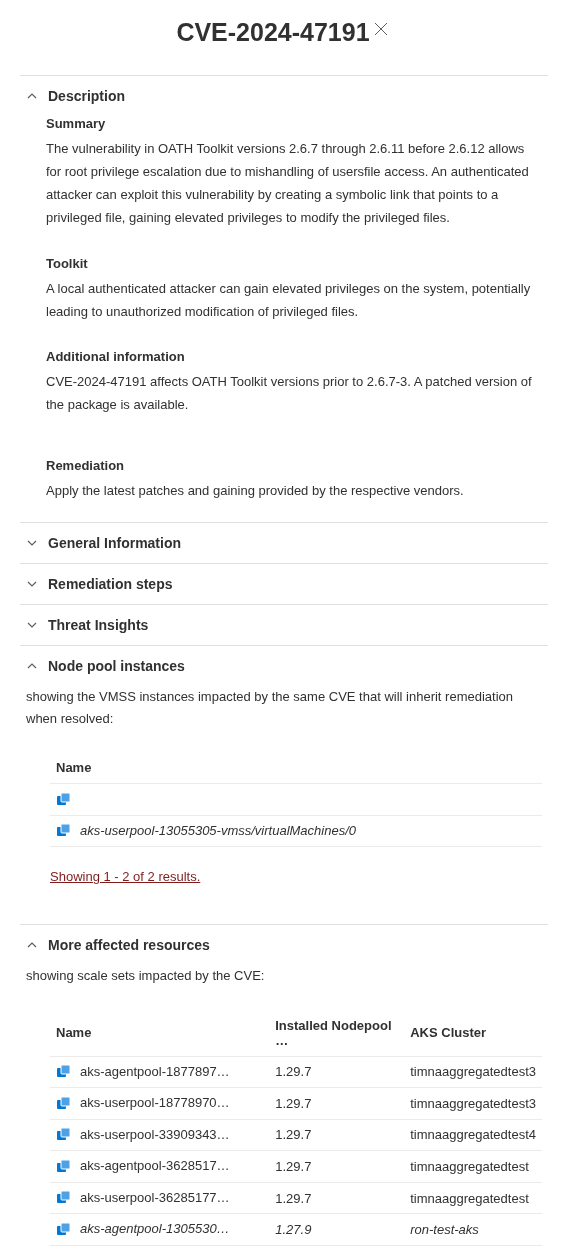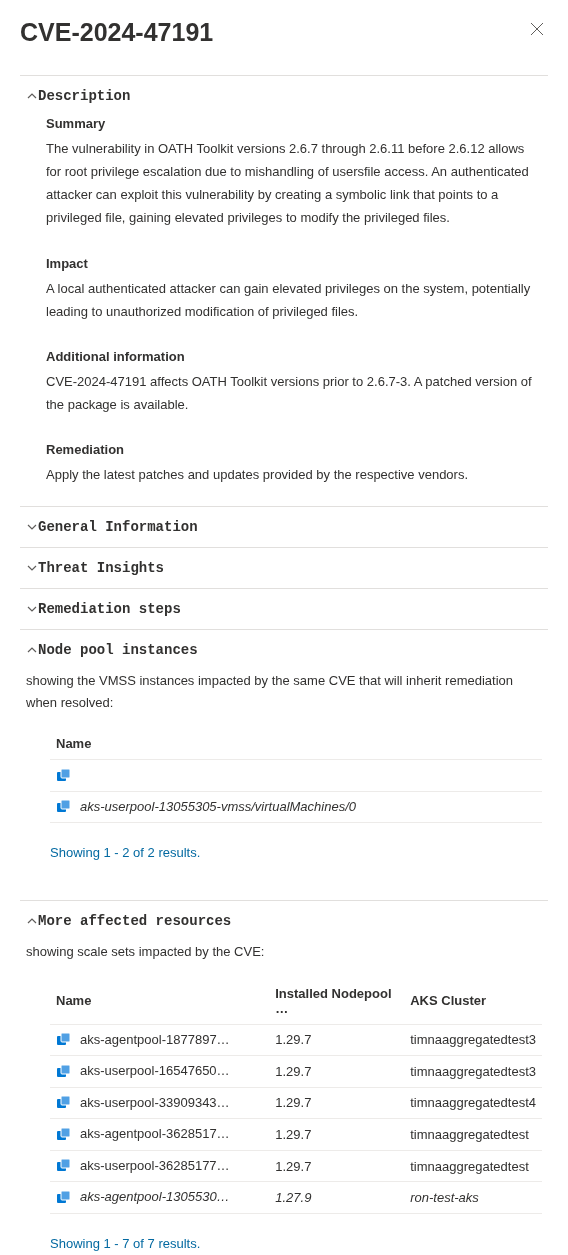--- a/index.html
+++ b/index.html
@@ -9,21 +9,21 @@
     font-size: 13px;
     color: #323130;
     background: #fff;
     width: 568px;
   }
   .panel {
     padding: 18px 20px 20px 20px;
   }
   .header-row {
     display: flex;
-    justify-content: space-between;
+    justify-content: center;
     align-items: flex-start;
     margin-bottom: 28px;
   }
   .page-title {
     font-size: 25px;
     font-weight: 600;
     margin: 0;
   }
   .close-btn {
     background: none;
@@ -35,21 +35,21 @@
     line-height: 1;
   }
   .section {
     border-top: 1px solid #e1dfdd;
   }
   .section-header {
     display: flex;
     align-items: center;
     padding: 12px 0 12px 6px;
     cursor: pointer;
-    font-family: Liberation Mono, monospace;
+    gap: 10px;
   }
   .section-header .chev { width:12px; display:inline-flex; justify-content:center; color:#605e5c;}
   .section-title {
     font-weight: 600;
     font-size: 14px;
   }
   .desc-body {
     padding: 0 6px 18px 26px;
   }
   .desc-sub {
@@ -59,21 +59,21 @@
   }
   .desc-body p {
     margin: 0 0 2px 0;
     line-height: 1.78;
   }
   .helptext {
     padding: 0 6px 14px 6px;
     line-height: 1.7;
   }
   .table {
-    margin: 0 6px 8px 30px;
+    margin: 8px 6px 8px 30px;
     width: calc(100% - 36px);
     border-collapse: collapse;
   }
   .table th {
     text-align: left;
     font-weight: 600;
     font-size: 13px;
     padding: 8px 6px;
     border-bottom: 1px solid #edebe9;
   }
@@ -88,21 +88,22 @@
   .table tr:last-child td { border-bottom: 1px solid #edebe9; font-style: italic; }
   .res-icon {
     display: inline-flex;
     width: 16px;
     height: 16px;
     vertical-align: middle;
     margin-right: 8px;
   }
   .showing {
     padding: 14px 6px 22px 30px;
-    color: #0369a1;
+    color: #7f1d1d;
+    text-decoration: underline;
   }
   .col-name { width: 45%; max-width:170px;}
   .col-ver  { width: 28%; max-width:140px;}
   .col-clus { width: 27%; }
   .single-col .col-name { width: 100%; max-width: none;}
   .spacer-lg { height: 18px; }
 </style>
 </head>
 <body>
 
@@ -122,28 +123,28 @@
           <svg width="10" height="10" viewBox="0 0 10 10">
             <path d="M1 7 L5 3 L9 7" stroke="#605e5c" stroke-width="1.2" fill="none"></path>
           </svg>
         </span>
       <span class="section-title">Description</span>
     </div>
     <div class="desc-body">
       <div class="desc-sub" style="margin-top:0">Summary</div>
       <p>The vulnerability in OATH Toolkit versions 2.6.7 through 2.6.11 before 2.6.12 allows for root privilege escalation due to mishandling of usersfile access. An authenticated attacker can exploit this vulnerability by creating a symbolic link that points to a privileged file, gaining elevated privileges to modify the privileged files.</p>
 
-      <div class="desc-sub" style="margin-top:26px">Impact</div>
+      <div class="desc-sub" style="margin-top:26px">Toolkit</div>
       <p>A local authenticated attacker can gain elevated privileges on the system, potentially leading to unauthorized modification of privileged files.</p>
 
       <div class="desc-sub" style="margin-top:26px">Additional information</div>
       <p>CVE-2024-47191 affects OATH Toolkit versions prior to 2.6.7-3. A patched version of the package is available.</p>
 
-      <div class="desc-sub" style="margin-top:26px">Remediation</div>
-      <p>Apply the latest patches and updates provided by the respective vendors.</p>
+      <div class="desc-sub" style="margin-top:42px">Remediation</div>
+      <p>Apply the latest patches and gaining provided by the respective vendors.</p>
     </div>
   </div>
 
   <div class="section">
     <div class="section-header">
       <span class="chev">
           <svg width="10" height="10" viewBox="0 0 10 10">
             <path d="M1 3 L5 7 L9 3" stroke="#605e5c" stroke-width="1.2" fill="none"></path>
           </svg>
         </span>
@@ -151,32 +152,32 @@
     </div>
   </div>
 
   <div class="section">
     <div class="section-header">
       <span class="chev">
           <svg width="10" height="10" viewBox="0 0 10 10">
             <path d="M1 3 L5 7 L9 3" stroke="#605e5c" stroke-width="1.2" fill="none"></path>
           </svg>
         </span>
+      <span class="section-title">Remediation steps</span>
+    </div>
+  </div>
+
+  <div class="section">
+    <div class="section-header">
+      <span class="chev">
+          <svg width="10" height="10" viewBox="0 0 10 10">
+            <path d="M1 3 L5 7 L9 3" stroke="#605e5c" stroke-width="1.2" fill="none"></path>
+          </svg>
+        </span>
       <span class="section-title">Threat Insights</span>
-    </div>
-  </div>
-
-  <div class="section">
-    <div class="section-header">
-      <span class="chev">
-          <svg width="10" height="10" viewBox="0 0 10 10">
-            <path d="M1 3 L5 7 L9 3" stroke="#605e5c" stroke-width="1.2" fill="none"></path>
-          </svg>
-        </span>
-      <span class="section-title">Remediation steps</span>
     </div>
   </div>
 
   <div class="section">
     <div class="section-header">
       <span class="chev">
           <svg width="10" height="10" viewBox="0 0 10 10">
             <path d="M1 7 L5 3 L9 7" stroke="#605e5c" stroke-width="1.2" fill="none"></path>
           </svg>
         </span>
@@ -241,21 +242,21 @@
               </span><span>aks-agentpool-1877897…</span></td>
             <td class="col-ver">1.29.7</td>
             <td class="col-clus">timnaaggregatedtest3</td>
           </tr>
           <tr>
             <td class="col-name"><span class="res-icon">
                 <svg width="16" height="16" viewBox="0 0 16 16">
                   <rect x="1" y="4" width="9" height="9" rx="1" fill="#0078d4"></rect>
                   <rect x="5" y="1" width="9" height="9" rx="1" fill="#50a0e4" stroke="#fff" stroke-width="1"></rect>
                 </svg>
-              </span><span>aks-userpool-16547650…</span></td>
+              </span><span>aks-userpool-18778970…</span></td>
             <td class="col-ver">1.29.7</td>
             <td class="col-clus">timnaaggregatedtest3</td>
           </tr>
           <tr>
             <td class="col-name"><span class="res-icon">
                 <svg width="16" height="16" viewBox="0 0 16 16">
                   <rect x="1" y="4" width="9" height="9" rx="1" fill="#0078d4"></rect>
                   <rect x="5" y="1" width="9" height="9" rx="1" fill="#50a0e4" stroke="#fff" stroke-width="1"></rect>
                 </svg>
               </span><span>aks-userpool-33909343…</span></td>

